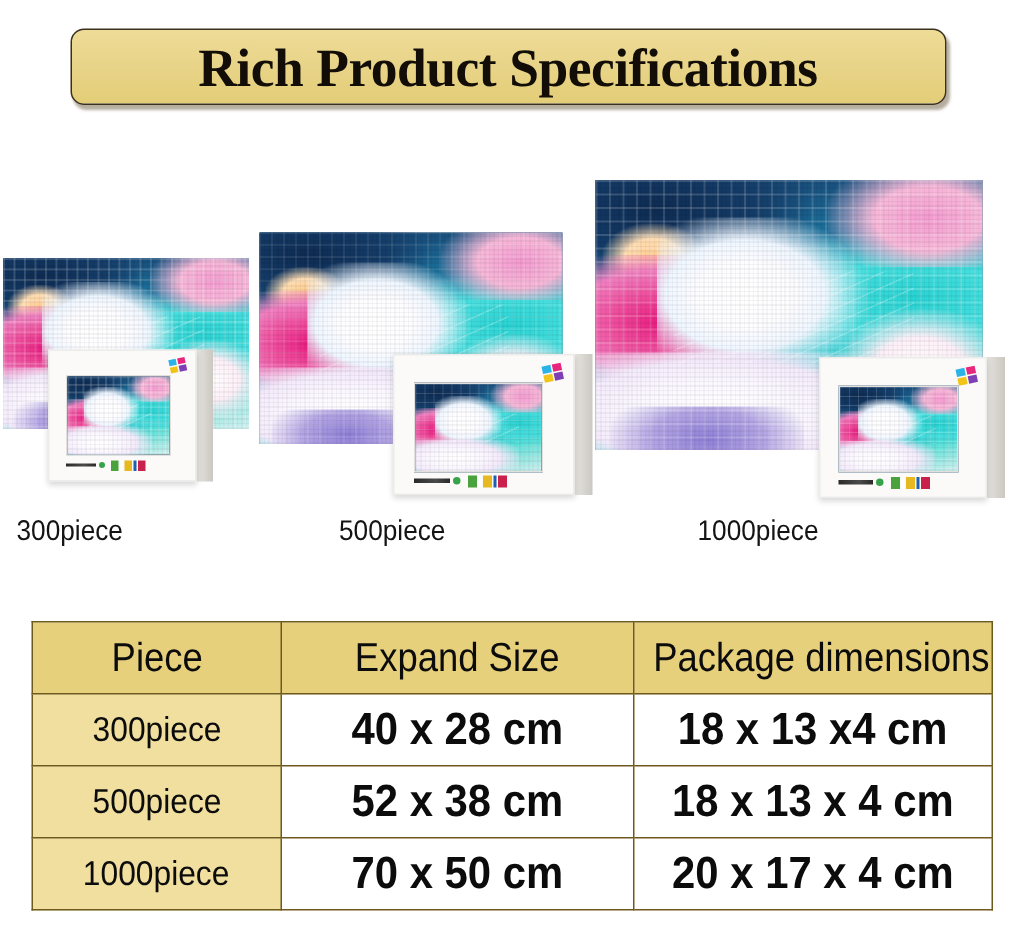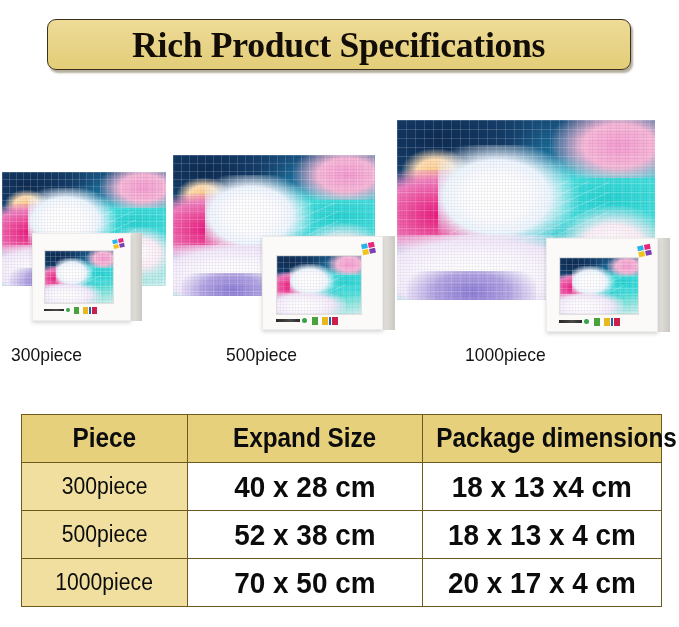--- a/index.html
+++ b/index.html
@@ -201,21 +201,21 @@
     color:#0c0c0c;
     font-family:"Liberation Sans", sans-serif;
     white-space:nowrap;
   }
   #spec-table .c1{width:165px;}
   #spec-table .c2{width:234px;}
   #spec-table .c3{width:238px;}
   #spec-table tr.hdr td{
     background:#e6d07c;
     font-size:27px;
-    font-weight:bold;
+    font-weight:normal;
     transform-origin:center;
   }
   #spec-table tr.hdr td .hx{display:inline-block;transform:scaleX(0.9);}
   #spec-table tr.body td.piece{
     background:#f0df9f;
     font-size:23px;
     font-weight:400;
   }
   #spec-table tr.body td.piece .hx{display:inline-block;transform:scaleX(0.92);}
   #spec-table tr.body td.val{

